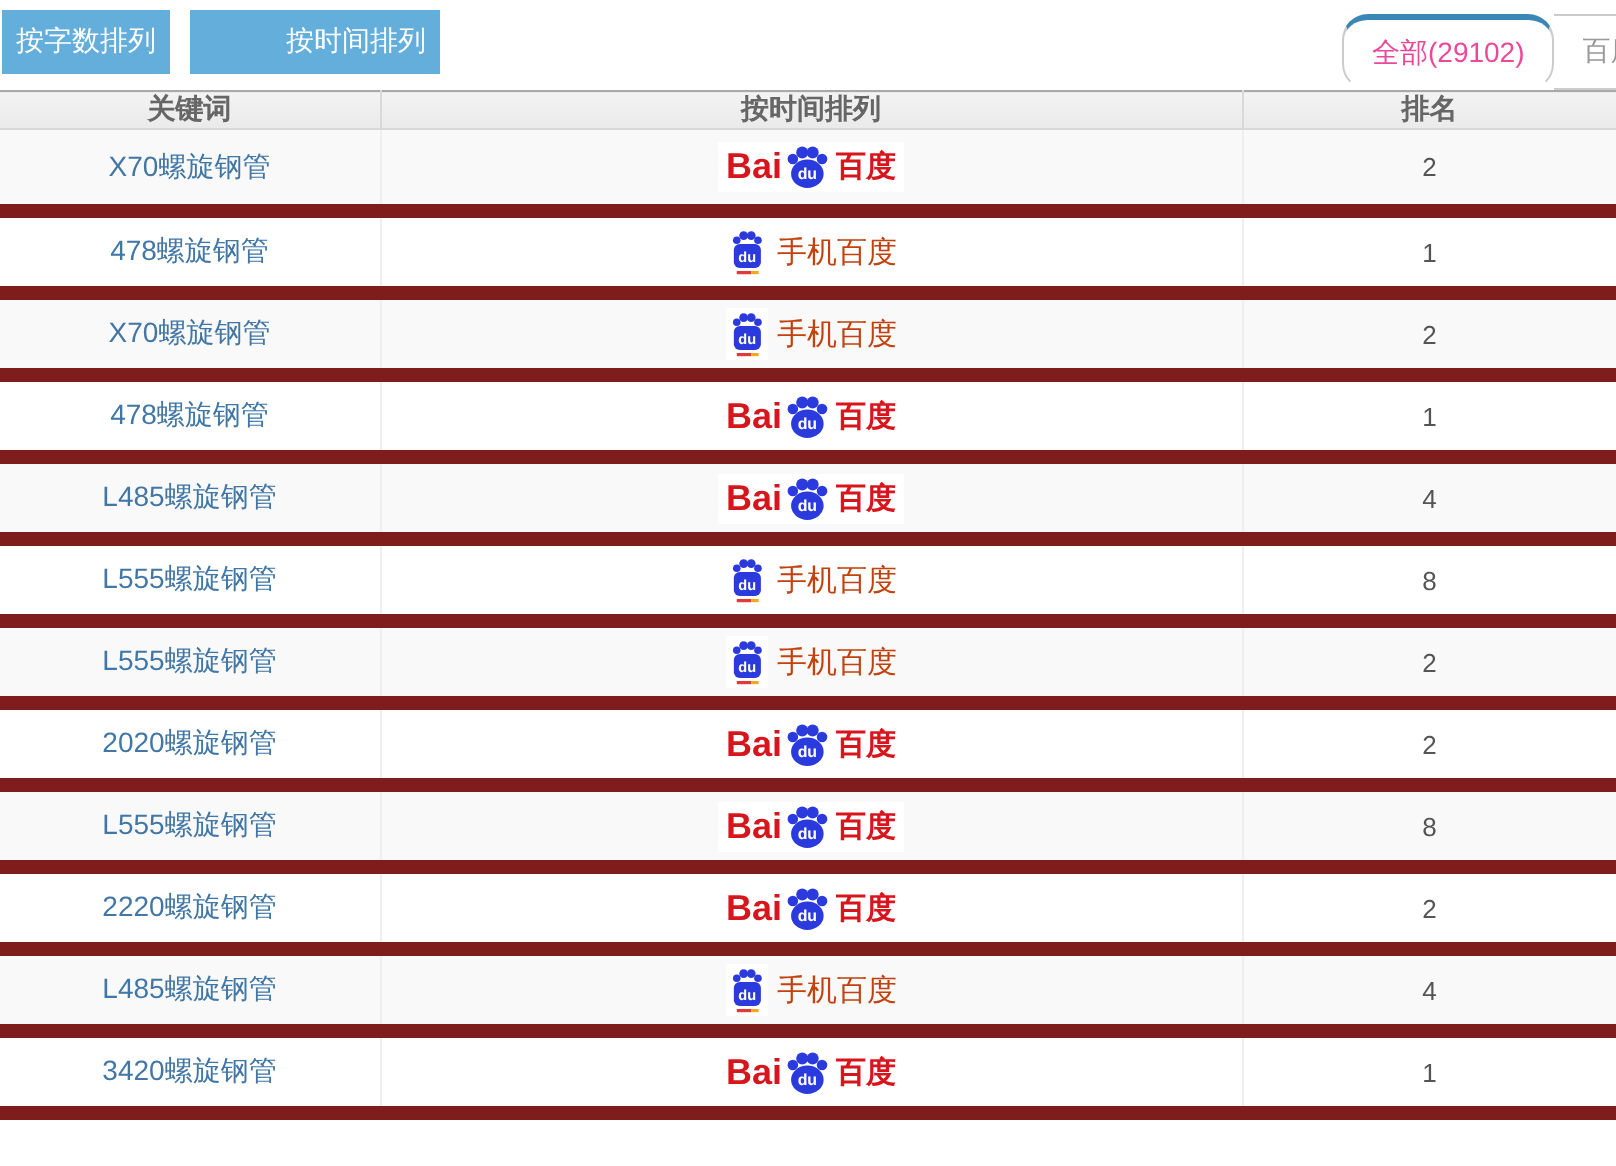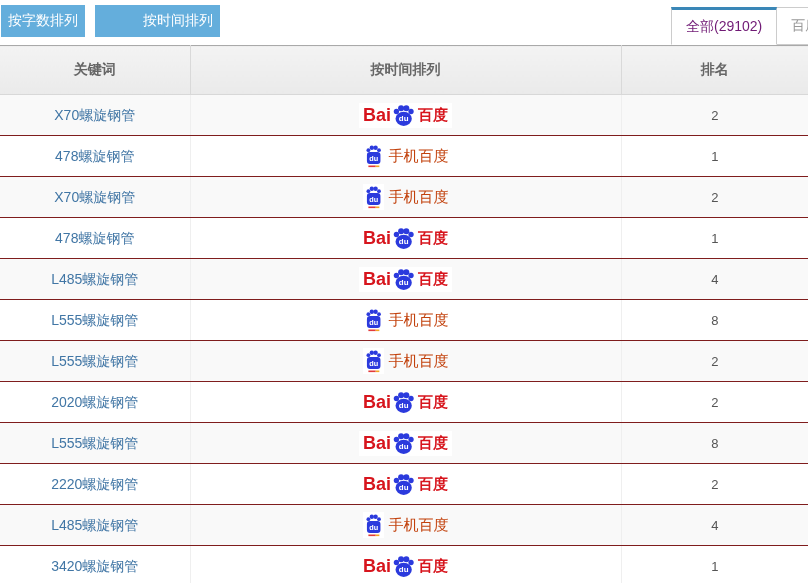--- a/index.html
+++ b/index.html
@@ -10,31 +10,31 @@
   .btn { position:absolute; top:5px; height:32px; padding:0 7px; border:none;
     background:#64aedc; color:#fff; font-size:14px; cursor:pointer;
     font-family:Liberation Serif, serif; }
   .btn-words { left:1px; }
   .btn-time  { left:95px;padding-left:48px; }
   .tabbar { position:absolute; top:7px; left:671px; height:38px; display:flex; }
   .tab { height:38px; line-height:35px; padding:0 14px; font-size:14px; color:#999;
     background:#fff; border:1px solid #ccc; border-left:none; white-space:nowrap;
     cursor:pointer; }
   .tab:first-child { border-left:1px solid #ccc; }
-  .tab.active { border-top:3px solid #3a87b7; line-height:33px; color:#701a75;
-    border-bottom:1px solid #fff; }
+  .tab.active { border-top:3px solid #3a87b7; line-height:33px; color:#ec4899;
+    border-bottom:1px solid #fff;border-radius:13px; }
   
   table { width:808px; border-collapse:collapse; table-layout:fixed; }
   col.c1 { width:190px; } col.c2 { width:431px; } col.c3 { width:187px; }
-  thead th { height:49px; background:linear-gradient(#f3f3f3,#eaeaea);
+  thead th { height:19px; background:linear-gradient(#f3f3f3,#eaeaea);
     border-top:1px solid #a9a9a9; border-bottom:1px solid #d8d8d8;
     border-right:1px solid #d9d9d9; font-size:14px; font-weight:bold; color:#666;
     text-align:center; }
   thead th:last-child { border-right:none;margin-top:44px; }
-  tbody td { height:41px; border-bottom:1px solid #7f1d1d;
+  tbody td { height:41px; border-bottom:7px solid #7f1d1d;
     border-right:1px solid #efefef; text-align:center; vertical-align:middle; }
   tbody td:last-child { border-right:none; }
   tbody tr:nth-child(odd) { background:#f9f9f9; }
   .kw { color:#4176a5; font-size:14px; text-decoration:none; }
   .rank { color:#555; font-size:13px; }
   
   .baidu-pc { display:inline-flex; align-items:center; background:#fff;
     padding:1px 4px; vertical-align:middle; }
   .bai { color:#d7151d; font-weight:bold; font-size:18px; }
   .paw { width:23px; height:23px; margin:0 1px; }

